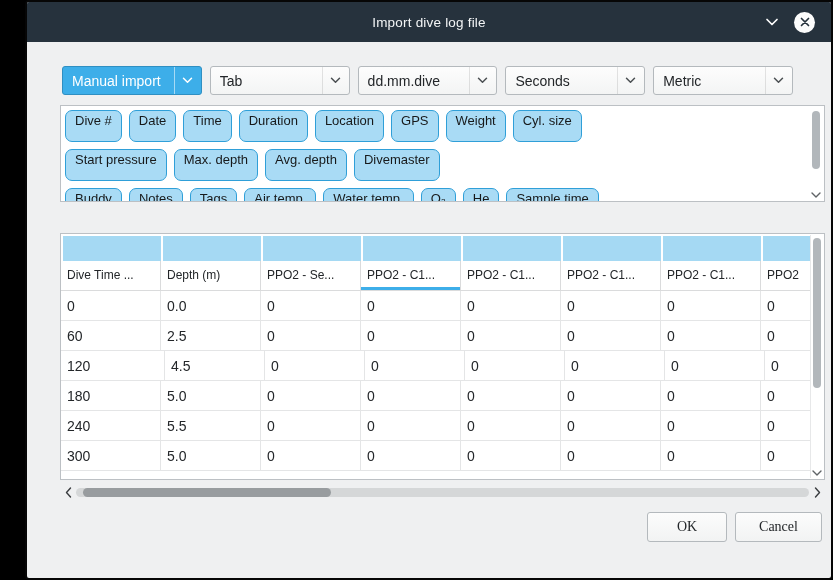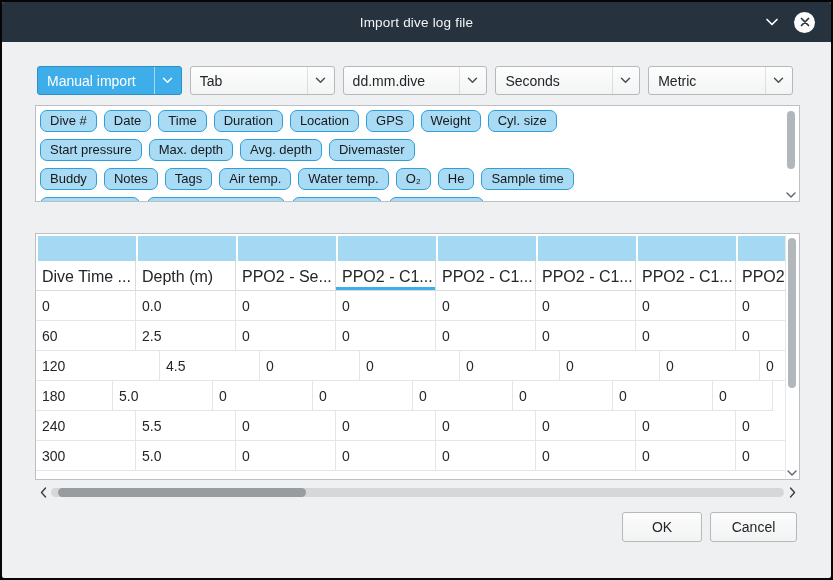--- a/index.html
+++ b/index.html
@@ -1,68 +1,68 @@
 <!DOCTYPE html>
 <html><head>
 <meta charset="utf-8">
 <style>
   * { box-sizing: border-box; margin: 0; padding: 0; }
   html, body { width: 833px; height: 580px; background: #000; font-family: "Liberation Sans", sans-serif; }
 
-  .window { position: absolute; inset: 0; border: 2px solid #060606; border-radius: 4px; overflow: hidden; background: #eff0f1; }
+  .window { position: absolute; inset: 0; border: 2px solid #060606; border-radius: 4px; overflow: hidden; background: #eff0f1; margin-left: 25px; }
 
   
   .titlebar { height: 40px; background: #26323d; display: flex; align-items: center; justify-content: center; position: relative; }
   .titlebar .title { color: #f3f5f6; font-size: 13.5px; font-weight: 500; letter-spacing: .2px; }
   .tb-buttons { position: absolute; right: 16px; top: 0; height: 100%; display: flex; align-items: center; gap: 15px; }
   .tb-chevron { display: flex; align-items: center; cursor: pointer; }
   .tb-close { width: 21px; height: 21px; border-radius: 50%; background: #fcfcfc; display: flex; align-items: center; justify-content: center; cursor: pointer; }
 
   
   .combo-row { position: absolute; top: 64px; left: 35px; right: 38px; display: flex; gap: 8px; }
   .combo { flex: 1; height: 29px; background: linear-gradient(#fdfdfd, #f3f4f4); border: 1px solid #b4b9bd; border-radius: 3px; display: flex; align-items: center; justify-content: space-between; padding: 0 8px 0 9px; font-size: 14px; color: #232629; cursor: pointer; }
   .combo .combo-arrow { display: flex; align-items: center; padding-left: 7px; margin-left: 7px; border-left: 1px solid rgba(0,0,0,0.10); height: 100%; }
   .combo.active { background: #3daee9; border-color: #2f8fc2; color: #fff; }
   .combo.active .combo-arrow { border-left: 1px solid rgba(255,255,255,0.55); }
 
   
   .tag-panel { position: absolute; top: 103px; left: 33px; width: 765px; height: 97px; background: #fff; border: 1px solid #bcc0c4; overflow: hidden; }
   .tag-rows { padding: 4px 20px 0 4px; display: flex; flex-direction: column; gap: 7px; }
   .tag-row { display: flex; gap: 7px; }
-  .tag-pill { height: 22px; line-height: 20px; padding: 0 9px; border: 1px solid #2f9fd8; border-radius: 7px; background: #a9dbf5; font-size: 13px; color: #17191a; white-space: nowrap; cursor: grab; }
+  .tag-pill { height: 32px; line-height: 20px; padding: 0 9px; border: 1px solid #2f9fd8; border-radius: 7px; background: #a9dbf5; font-size: 13px; color: #17191a; white-space: nowrap; cursor: grab; }
 
   
   .vscroll { position: absolute; top: 2px; right: 2px; bottom: 2px; width: 12px; }
   .vscroll .vthumb { position: absolute; top: 3px; left: 2px; width: 8px; border-radius: 4px; background: #b2b7bb; }
   .vscroll .varrow { position: absolute; bottom: 1px; left: 1px; width: 10px; display: flex; justify-content: center; cursor: pointer; }
 
   .instruction { position: absolute; top: 207px; left: 33px; font-size: 14.5px; color: #232629; }
 
   
   .table-panel { position: absolute; top: 231px; left: 33px; width: 765px; height: 247px; background: #fff; border: 1px solid #bcc0c4; }
   .table-grid { position: absolute; left: 0; top: 0; right: 14px; bottom: 0; overflow: hidden; }
   .dz-row { display: flex; height: 27px; padding: 2px 0 0 2px; }
   .dz-cell { height: 25px; background: #a5d9f3; margin-right: 2px; flex-shrink: 0; }
   .hdr-row { display: flex; height: 30px; }
-  .hdr-cell { flex-shrink: 0; padding: 7px 4px 0 6px; font-size: 16px; color: #232629; border-right: 1px solid #dadbdc; border-bottom: 1px solid #dadbdc; white-space: nowrap; overflow: hidden; cursor: pointer; }
+  .hdr-cell { flex-shrink: 0; padding: 7px 4px 0 6px; font-size: 12px; color: #232629; border-right: 1px solid #dadbdc; border-bottom: 1px solid #dadbdc; white-space: nowrap; overflow: hidden; cursor: pointer; }
   .hdr-cell.indicator { box-shadow: inset 0 -3px 0 0 #3daee9; }
   .tr { display: flex; height: 30px; }
   .td { flex-shrink: 0; padding: 7px 4px 0 6px; font-size: 14px; color: #232629; border-right: 1px solid #e4e5e6; border-bottom: 1px solid #e4e5e6; white-space: nowrap; overflow: hidden; }
   .table-vscroll { position: absolute; top: 1px; right: 1px; bottom: 1px; width: 13px; border-left: 1px solid #e7e8e9; }
   .table-vscroll .vthumb { position: absolute; top: 3px; left: 2px; width: 8px; height: 150px; border-radius: 4px; background: #b2b7bb; }
   .table-vscroll .varrow { position: absolute; bottom: 2px; left: 1px; width: 10px; display: flex; justify-content: center; cursor: pointer; }
 
   
   .hscroll { position: absolute; top: 483px; left: 33px; width: 765px; height: 15px; display: flex; align-items: center; }
   .hs-arrow { width: 16px; display: flex; justify-content: center; cursor: pointer; }
   .hs-track { flex: 1; height: 9px; background: #d5d7d8; border-radius: 4.5px; position: relative; cursor: pointer; }
   .hs-thumb { position: absolute; left: 7px; top: 0; height: 9px; width: 248px; background: #989c9f; border-radius: 4.5px; cursor: grab; }
 
   
-  .btn { position: absolute; top: 510px; height: 30px; background: linear-gradient(#fcfcfc, #f2f3f3); border: 1px solid #b4b9bd; border-radius: 3px; font-size: 14px; color: #232629; font-family: Liberation Sans, sans-serif; cursor: pointer; }
+  .btn { position: absolute; top: 510px; height: 30px; background: linear-gradient(#fcfcfc, #f2f3f3); border: 1px solid #b4b9bd; border-radius: 3px; font-size: 14px; color: #232629; font-family: Liberation Serif, serif; cursor: pointer; }
   .btn-ok { left: 620px; width: 80px; }
   .btn-cancel { left: 708px; width: 87px; }
 </style>
 </head>
 <body>
 
 <div class="window">
 
   <div class="titlebar">
     <div class="title">Import dive log file</div>
@@ -205,31 +205,31 @@
           <div class="td" style="width: 100px;">60</div>
           <div class="td" style="width: 100px;">2.5</div>
           <div class="td" style="width: 100px;">0</div>
           <div class="td" style="width: 100px;">0</div>
           <div class="td" style="width: 100px;">0</div>
           <div class="td" style="width: 100px;">0</div>
           <div class="td" style="width: 100px;">0</div>
           <div class="td" style="width: 60px;">0</div>
         </div>
         <div class="tr">
-          <div class="td" style="width: 124px;">120</div>
+          <div class="td" style="width: 104px;">120</div>
           <div class="td" style="width: 100px;">4.5</div>
           <div class="td" style="width: 100px;">0</div>
           <div class="td" style="width: 100px;">0</div>
           <div class="td" style="width: 100px;">0</div>
           <div class="td" style="width: 100px;">0</div>
           <div class="td" style="width: 100px;">0</div>
           <div class="td" style="width: 60px;">0</div>
         </div>
         <div class="tr">
-          <div class="td" style="width: 77px;">180</div>
+          <div class="td" style="width: 100px;">180</div>
           <div class="td" style="width: 100px;">5.0</div>
           <div class="td" style="width: 100px;">0</div>
           <div class="td" style="width: 100px;">0</div>
           <div class="td" style="width: 100px;">0</div>
           <div class="td" style="width: 100px;">0</div>
           <div class="td" style="width: 100px;">0</div>
           <div class="td" style="width: 60px;">0</div>
         </div>
         <div class="tr">
           <div class="td" style="width: 100px;">240</div>

